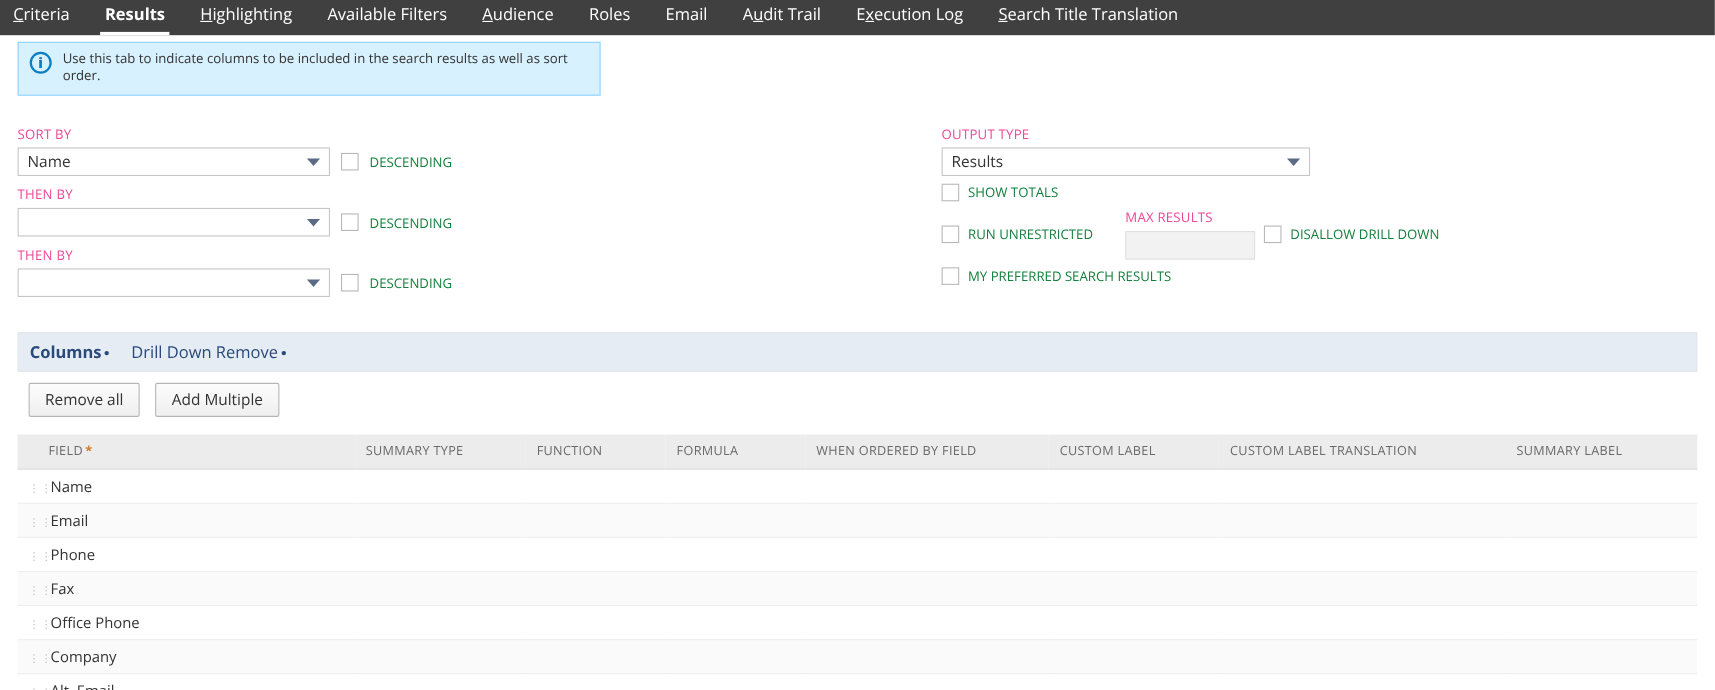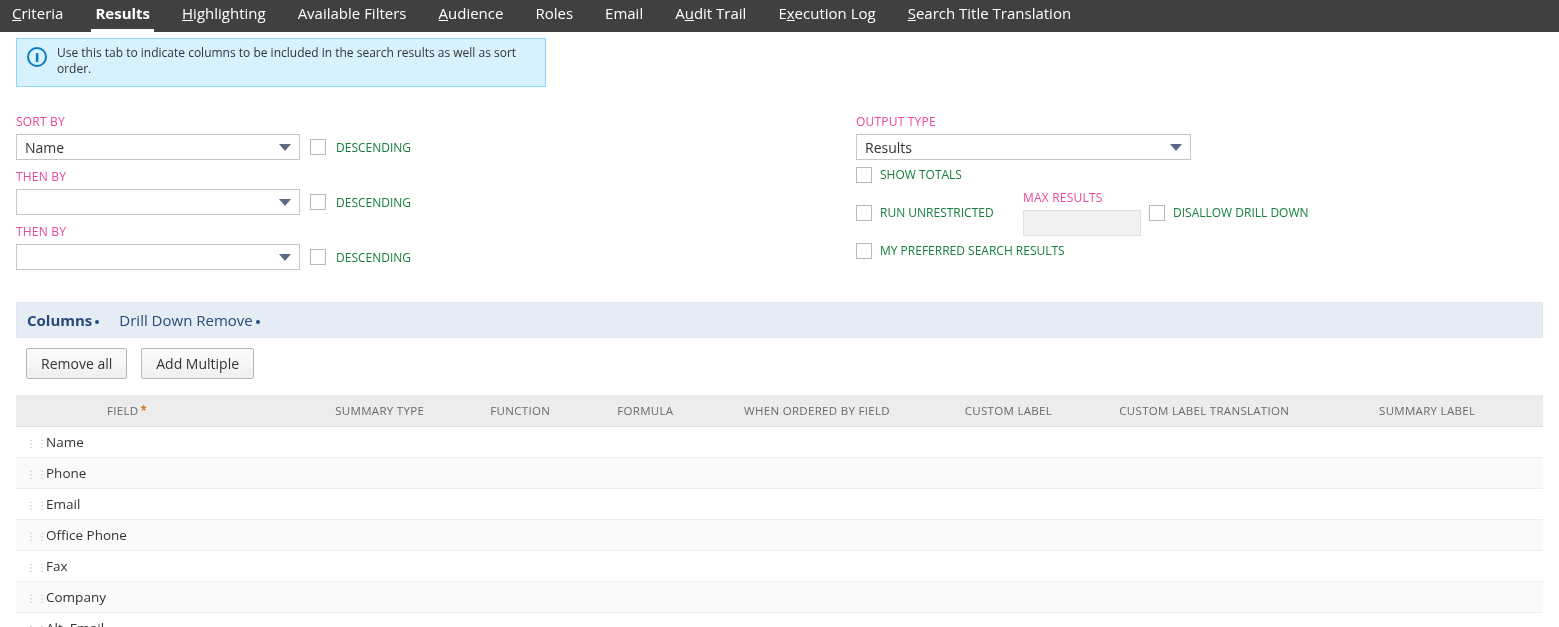--- a/index.html
+++ b/index.html
@@ -146,21 +146,21 @@
   table.cols thead th{
     background:#ececec;
     color:#6a6a6a;
     font-weight:400;
     font-size:11.5px;
     text-align:left;
     padding:8px 10px;
     border-bottom:1px solid #ddd;
     letter-spacing:.3px;
   }
-  table.cols thead th.first{padding-left:91px;}
+  table.cols thead th.first{padding-left:28px;}
   table.cols tbody td{
     padding:6px 10px;
     border-bottom:1px solid #eee;
     color:#333;
   }
   table.cols tbody tr:nth-child(odd){background:#fff;}
   table.cols tbody tr:nth-child(even){background:#fafafa;}
   .grip{
     color:#bbb;
     font-size:10px;
@@ -301,51 +301,51 @@
         <td><span class="grip">⋮⋮</span><span>Name</span></td>
         <td></td>
         <td></td>
         <td></td>
         <td></td>
         <td></td>
         <td></td>
         <td></td>
       </tr>
       <tr>
+        <td><span class="grip">⋮⋮</span><span>Email</span></td>
+        <td></td>
+        <td></td>
+        <td></td>
+        <td></td>
+        <td></td>
+        <td></td>
+        <td></td>
+      </tr>
+      <tr>
         <td><span class="grip">⋮⋮</span><span>Phone</span></td>
         <td></td>
         <td></td>
         <td></td>
         <td></td>
         <td></td>
         <td></td>
         <td></td>
       </tr>
       <tr>
-        <td><span class="grip">⋮⋮</span><span>Email</span></td>
+        <td><span class="grip">⋮⋮</span><span>Fax</span></td>
         <td></td>
         <td></td>
         <td></td>
         <td></td>
         <td></td>
         <td></td>
         <td></td>
       </tr>
       <tr>
         <td><span class="grip">⋮⋮</span><span>Office Phone</span></td>
-        <td></td>
-        <td></td>
-        <td></td>
-        <td></td>
-        <td></td>
-        <td></td>
-        <td></td>
-      </tr>
-      <tr>
-        <td><span class="grip">⋮⋮</span><span>Fax</span></td>
         <td></td>
         <td></td>
         <td></td>
         <td></td>
         <td></td>
         <td></td>
         <td></td>
       </tr>
       <tr>
         <td><span class="grip">⋮⋮</span><span>Company</span></td>

